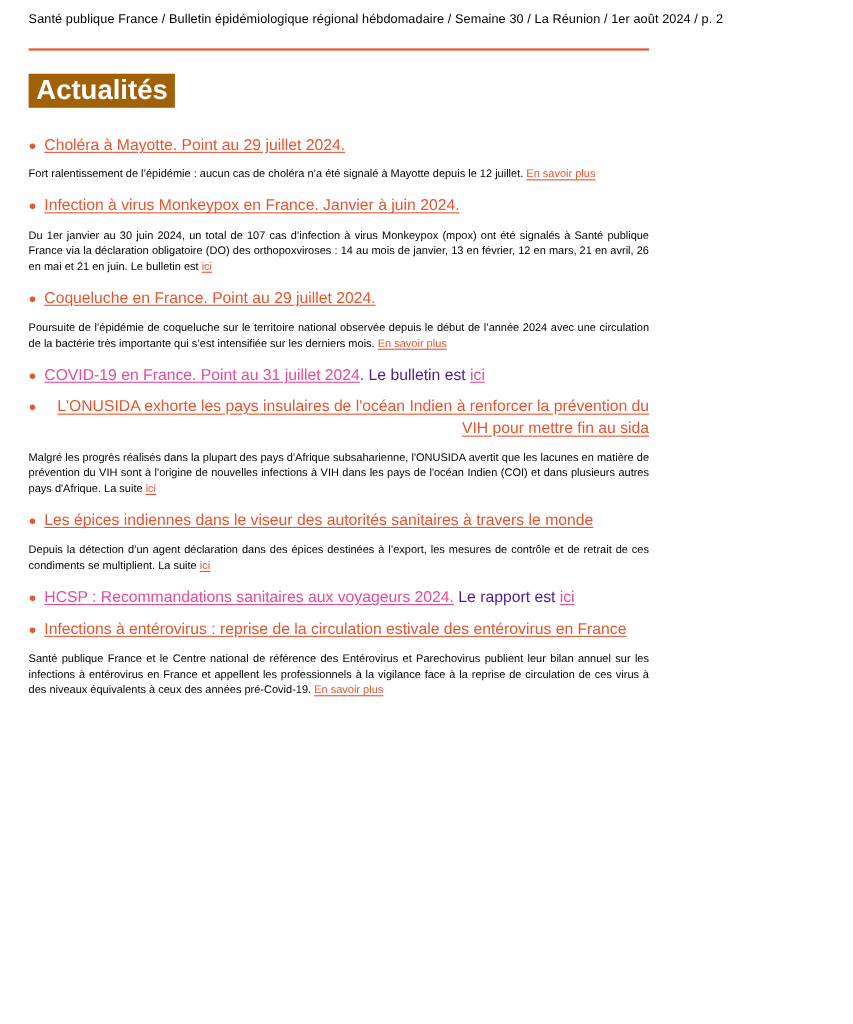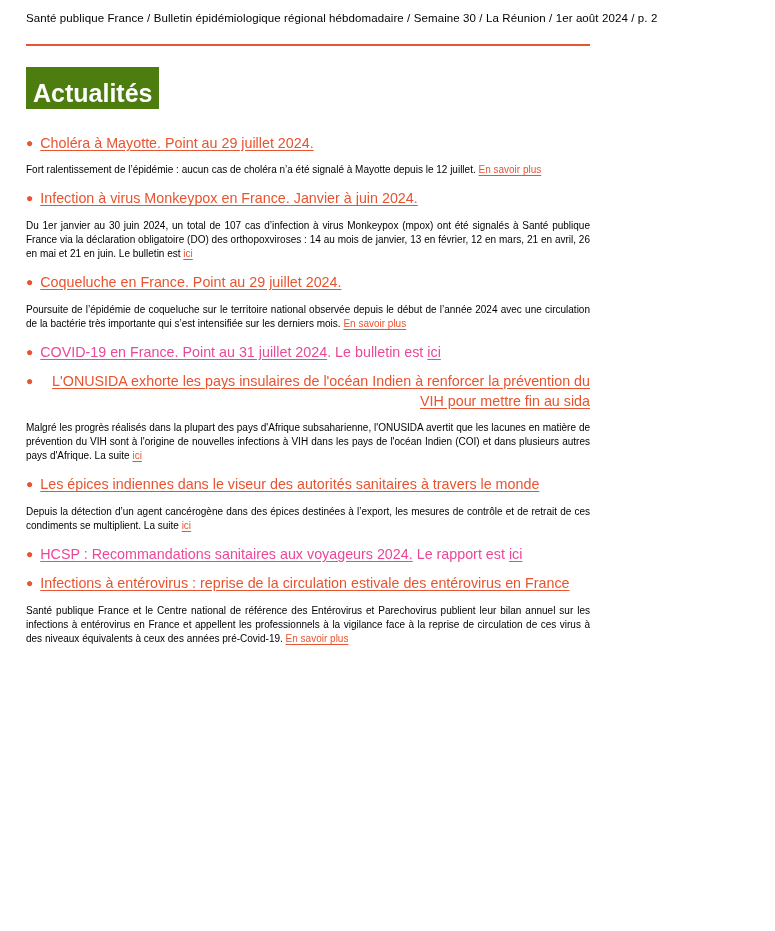--- a/index.html
+++ b/index.html
@@ -33,26 +33,26 @@
     border-top: 2px solid #E8542F;
     height: 0;
     margin-left: 0;
     margin-right: 0;
   }
   .section-title-wrap {
     margin-top: 21px;
   }
   .section-title {
     display: inline-block;
-    background: #4d7c0f;
+    background: #a16207;
     color: #ffffff;
     font-size: 25px;
     font-weight: bold;
     line-height: 1.12;
-    padding: 12px 7px 2px 7px;
+    padding: 1px 7px 2px 7px;
   }
   .items {
     margin-top: 25px;
   }
   .bullet-line {
     display: flex;
     align-items: flex-start;
     margin-top: 0;
     font-size: 14.3px;
     line-height: 1.35;
@@ -73,21 +73,21 @@
   }
   .bullet-text.plain-tail {
     text-decoration: none;
   }
   .bullet-text .lnk {
     color: #ec4899;
     text-decoration: underline;
     text-underline-offset: 2px;
   }
   .bullet-text .blk {
-    color: #ec4899;
+    color: #4c1d95;
     text-decoration: none;
   }
   .para {
     font-size: 10px;
     line-height: 1.42;
     text-align: justify;
     text-justify: inter-word;
     margin-bottom: 0;
     color: #000;
   }
@@ -165,21 +165,21 @@
       <p class="para"><span>Malgré les progrès réalisés dans la plupart des pays d'Afrique subsaharienne, l'ONUSIDA avertit que les lacunes en matière de prévention du VIH sont à l'origine de nouvelles infections à VIH dans les pays de l'océan Indien (COI) et dans plusieurs autres pays d'Afrique. La suite </span><span class="lnk">ici</span></p>
     </div>
 
     <div class="gap-after-para"></div>
 
     <div>
       <div class="bullet-line">
         <span class="bullet-dot">●</span>
         <span class="bullet-text">Les épices indiennes dans le viseur des autorités sanitaires à travers le monde</span>
       </div>
-      <p class="para"><span>Depuis la détection d’un agent cancérogène dans des épices destinées à l’export, les mesures de contrôle et de retrait de ces condiments se multiplient. La suite </span><span class="lnk">ici</span></p>
+      <p class="para"><span>Depuis la détection d’un agent déclaration dans des épices destinées à l’export, les mesures de contrôle et de retrait de ces condiments se multiplient. La suite </span><span class="lnk">ici</span></p>
     </div>
 
     <div class="gap-after-para"></div>
 
     <div>
       <div class="bullet-line">
         <span class="bullet-dot">●</span>
         <span class="bullet-text plain-tail"><span class="lnk">HCSP : Recommandations sanitaires aux voyageurs 2024.</span><span class="blk"> Le rapport est </span><span class="lnk">ici</span></span>
       </div>
     </div>

